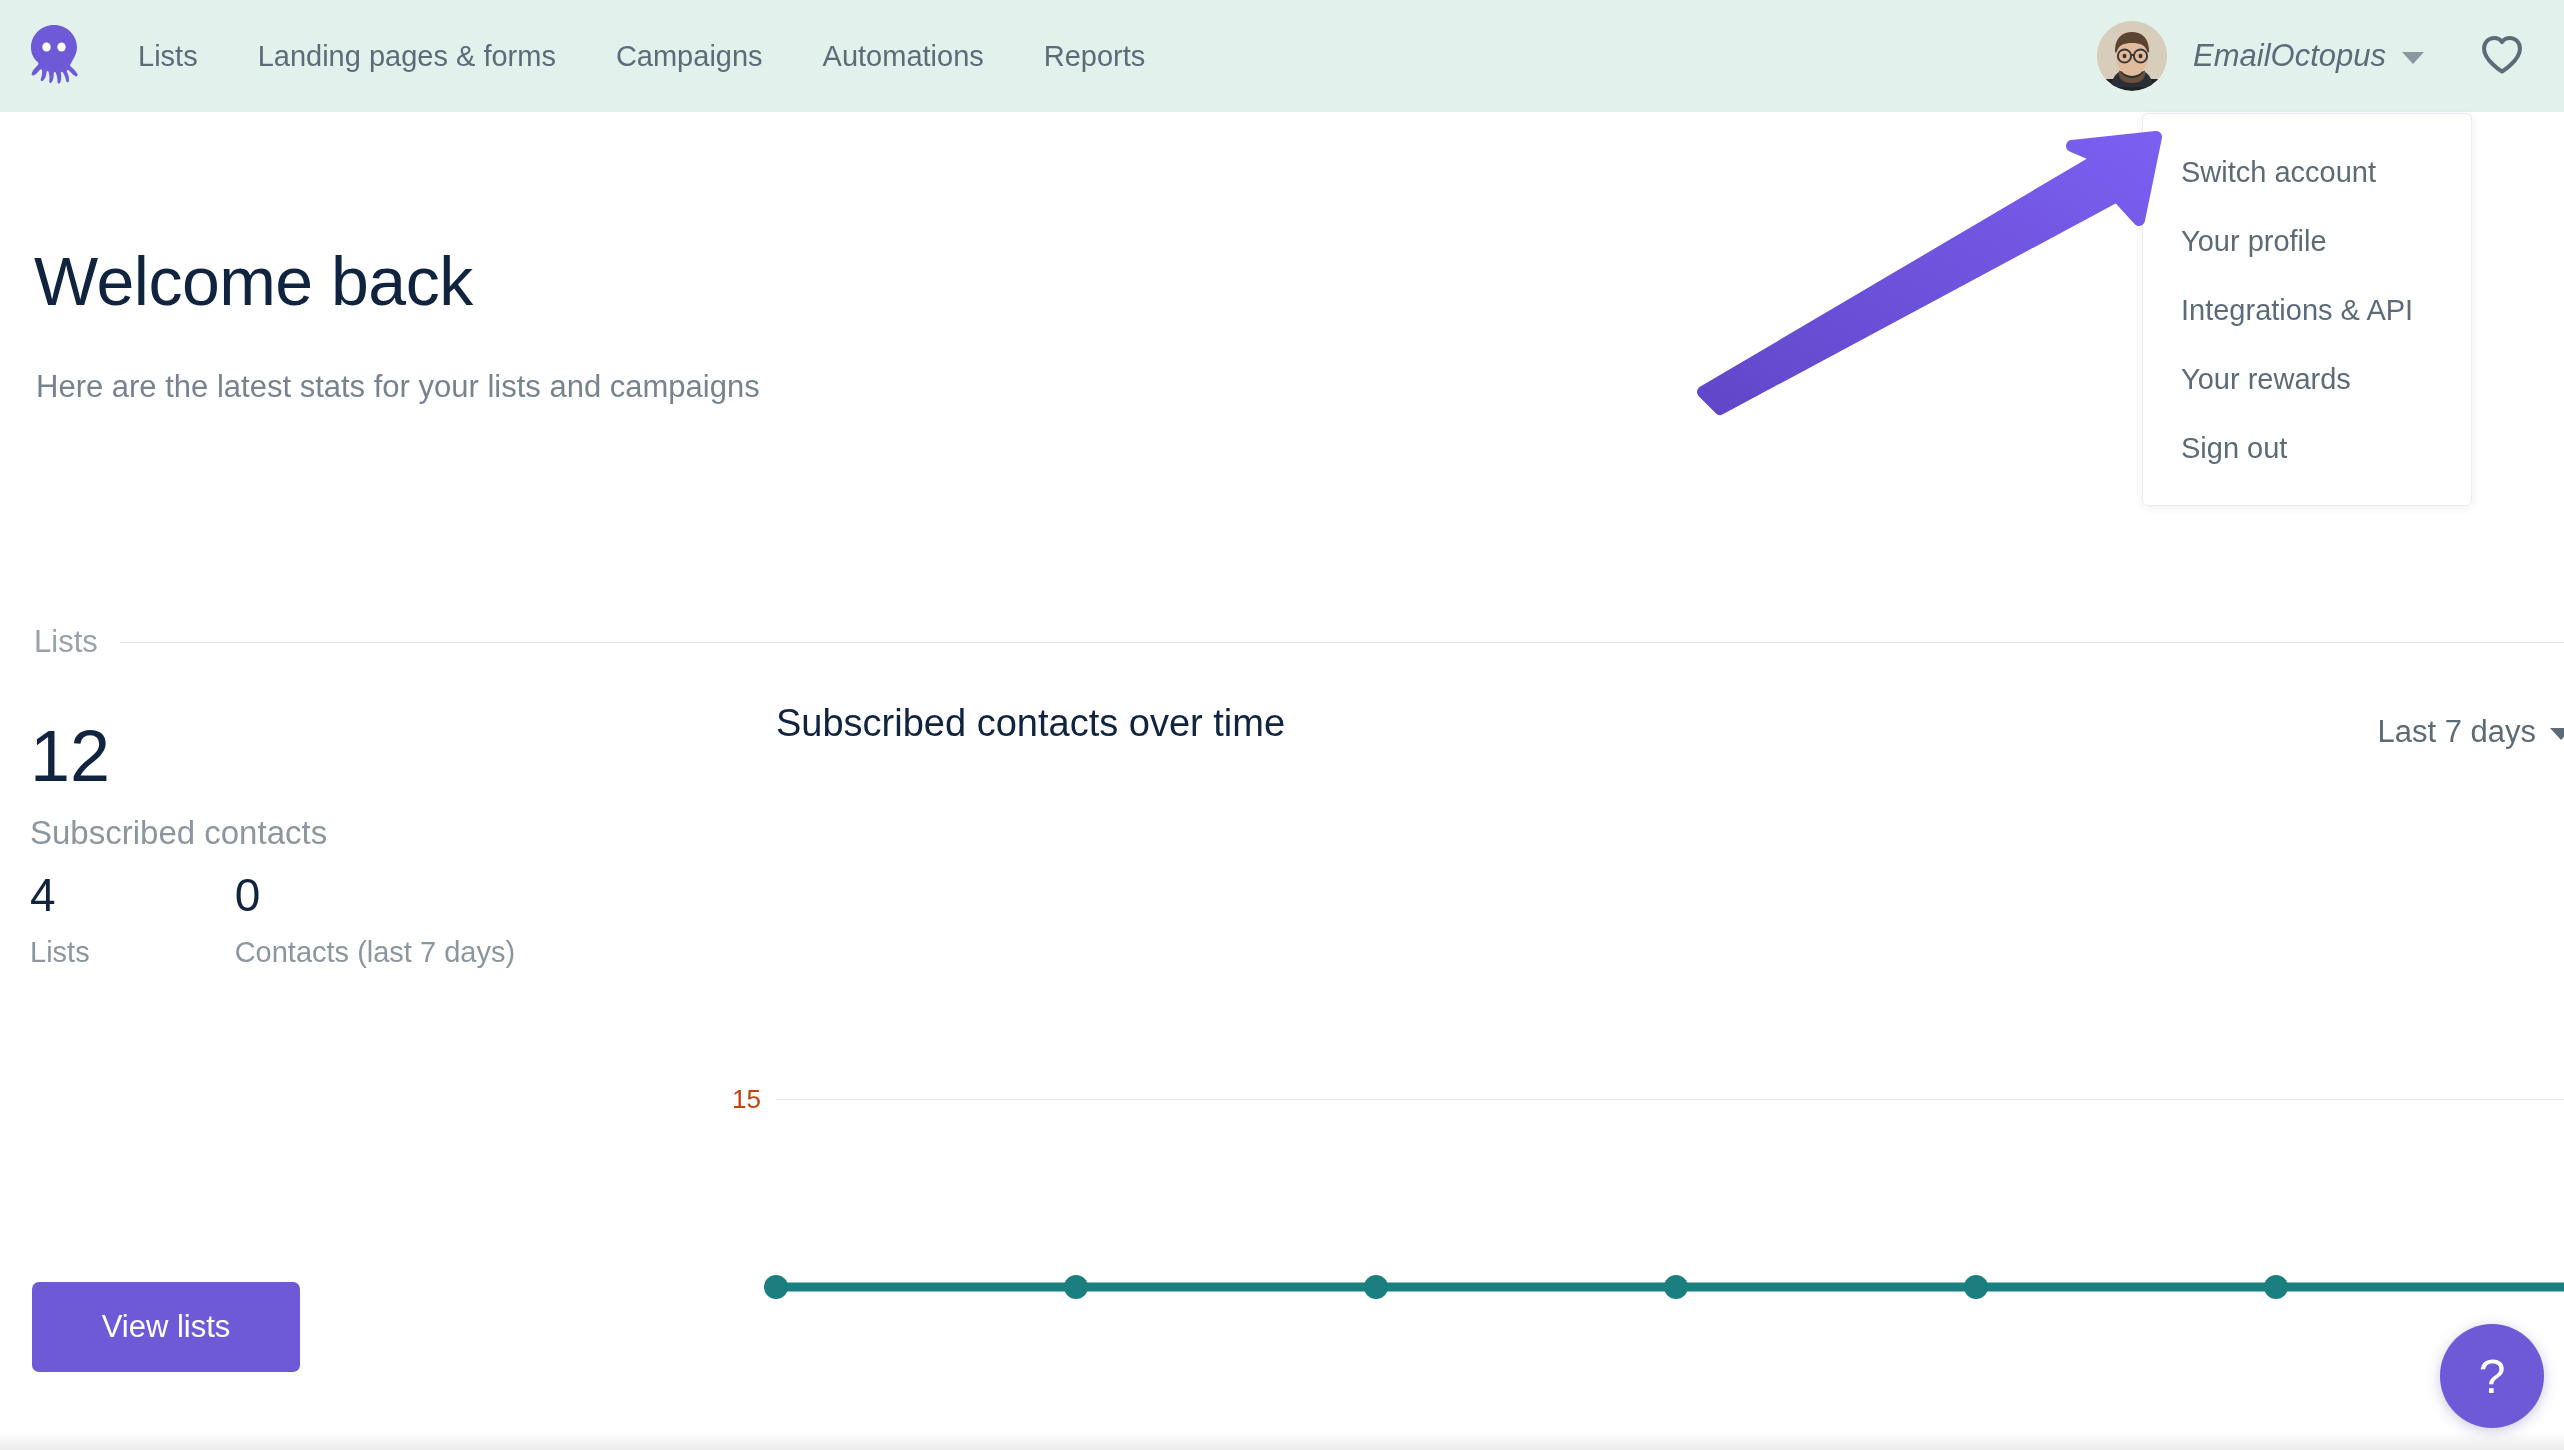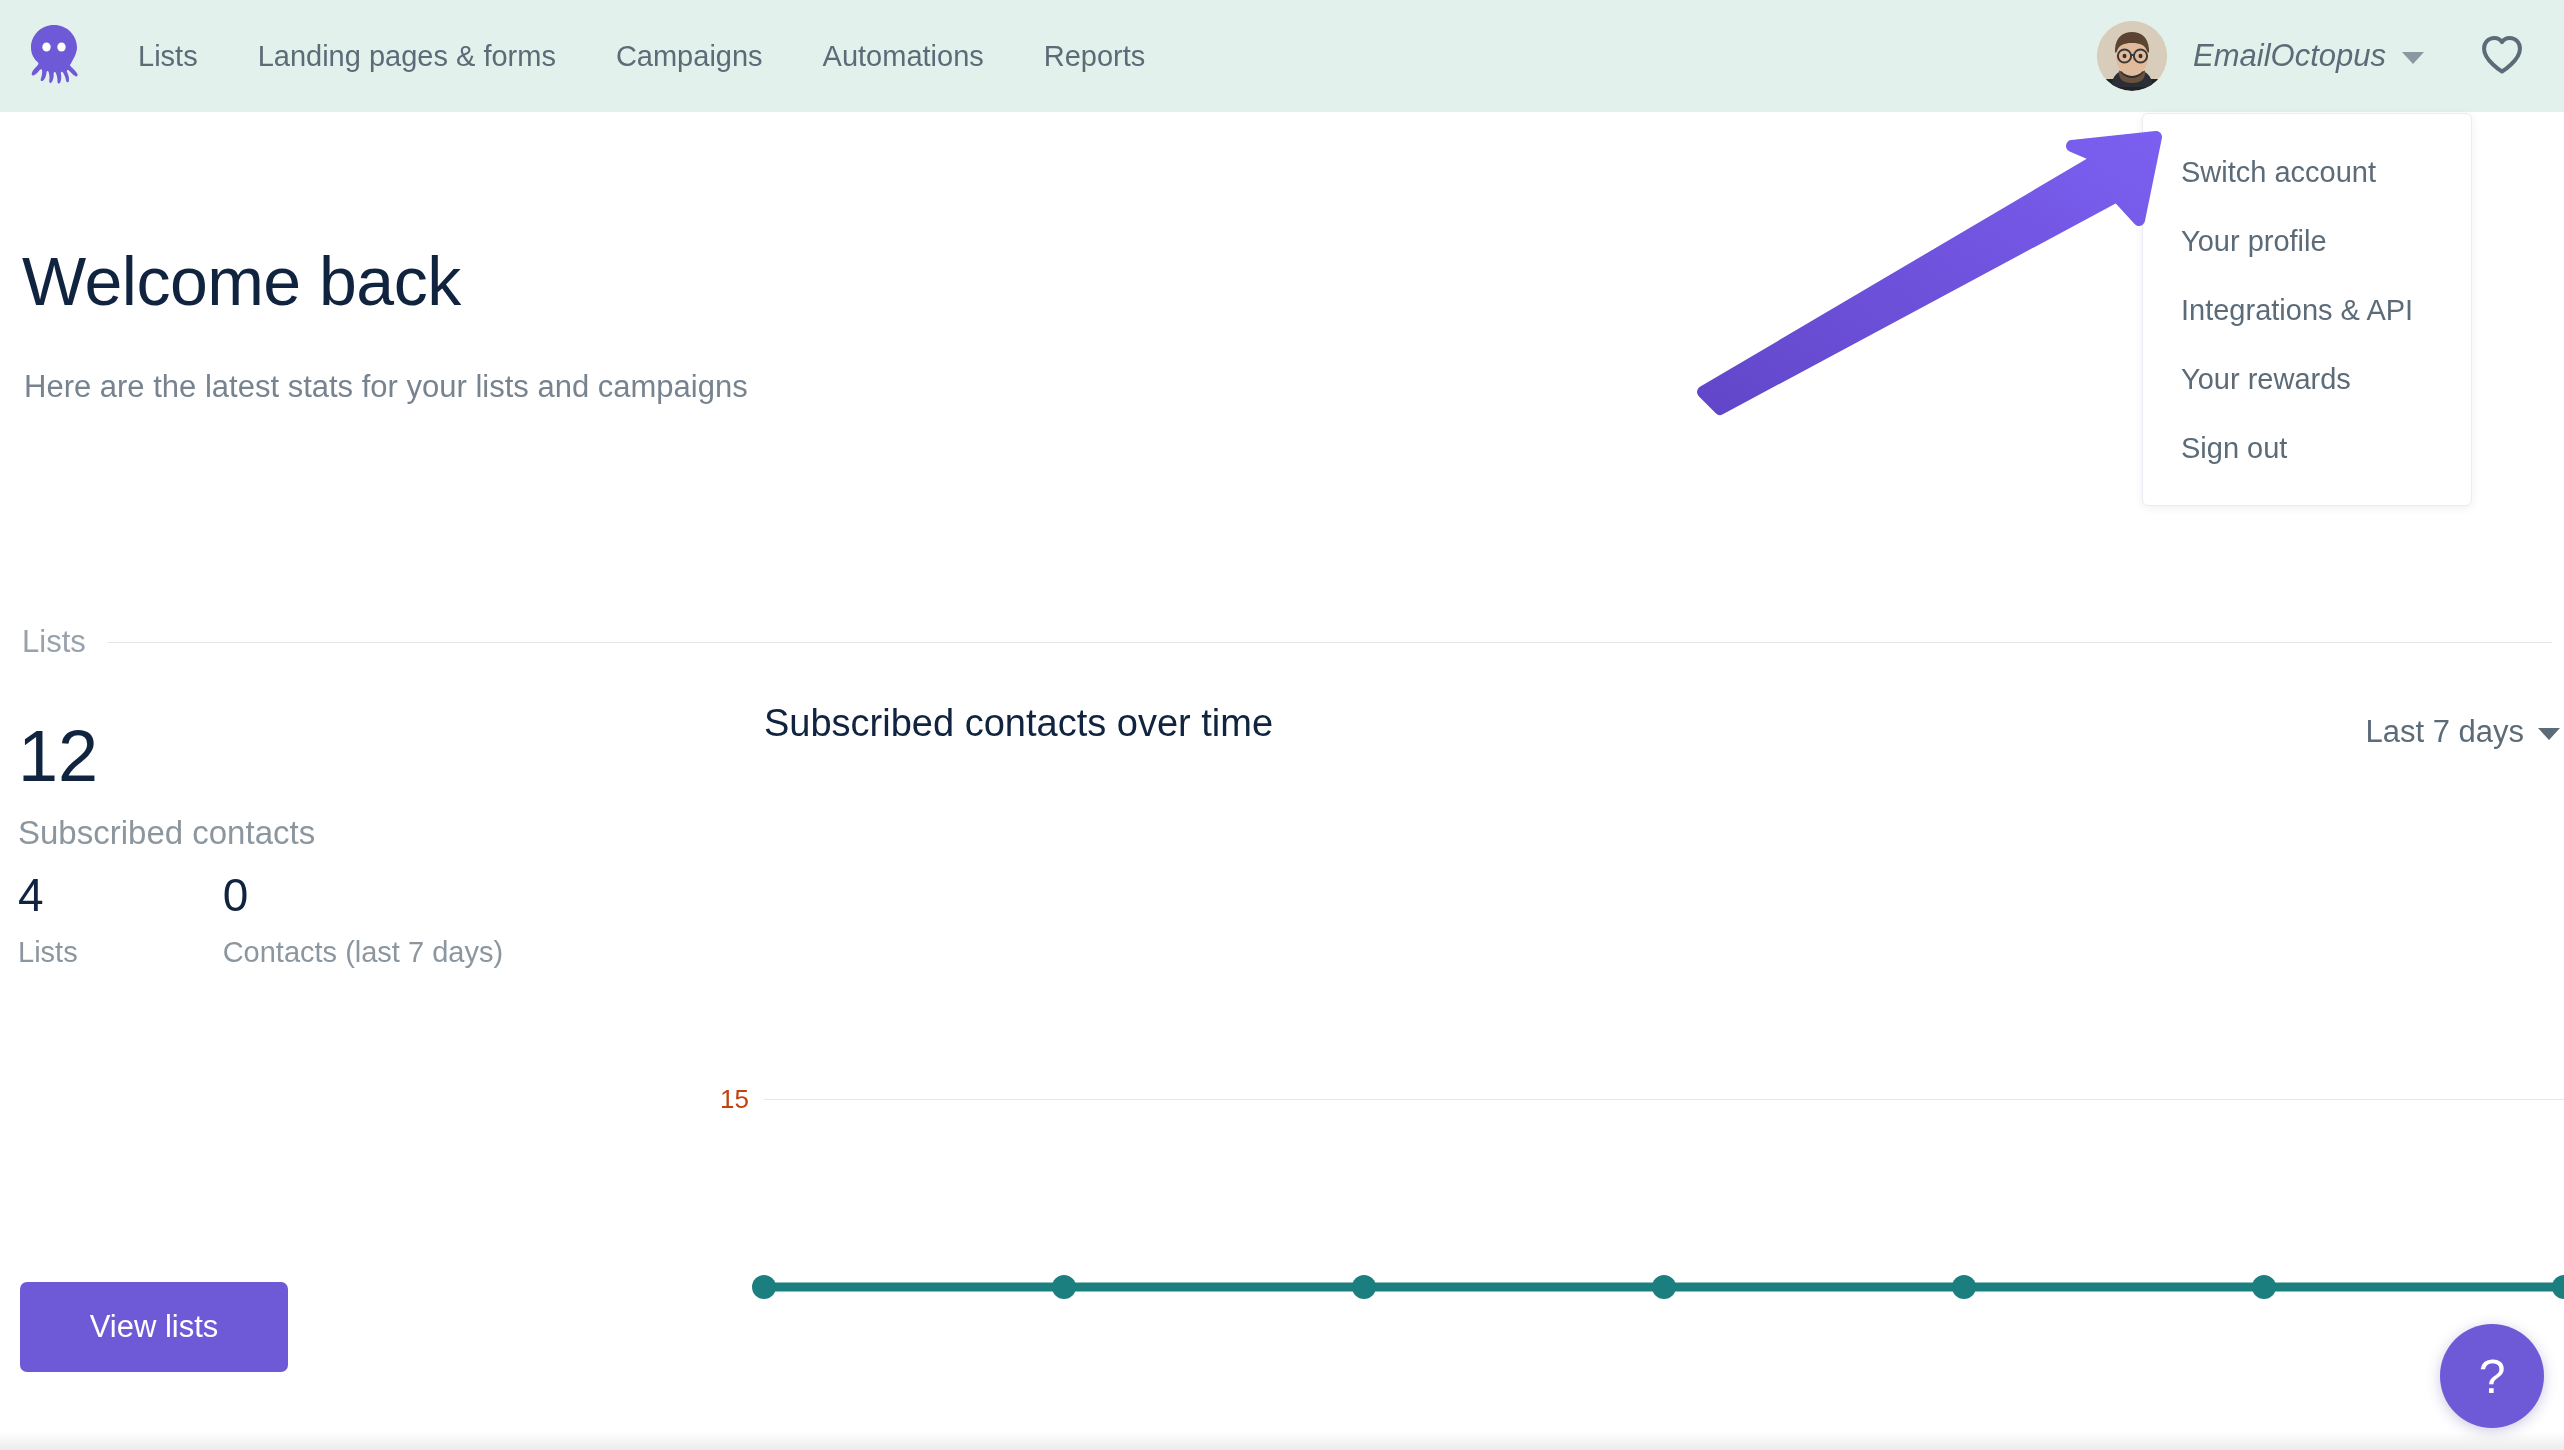--- a/index.html
+++ b/index.html
@@ -118,21 +118,21 @@
     color: #5c6b78;
     line-height: 1;
     padding: 20px 38px 20px 38px;
     white-space: nowrap;
     cursor: pointer;
   }
 
   
   .main {
     position: absolute;
-    top: 112px; left: 4px;
+    top: 112px; left: 16px;
     width: 2256px;
     height: 1326px;
     background: #fff;
   }
   .page-title {
     position: absolute;
     left: 18px;
     top: 130px;
     font-size: 68px;
     font-weight: 400;

